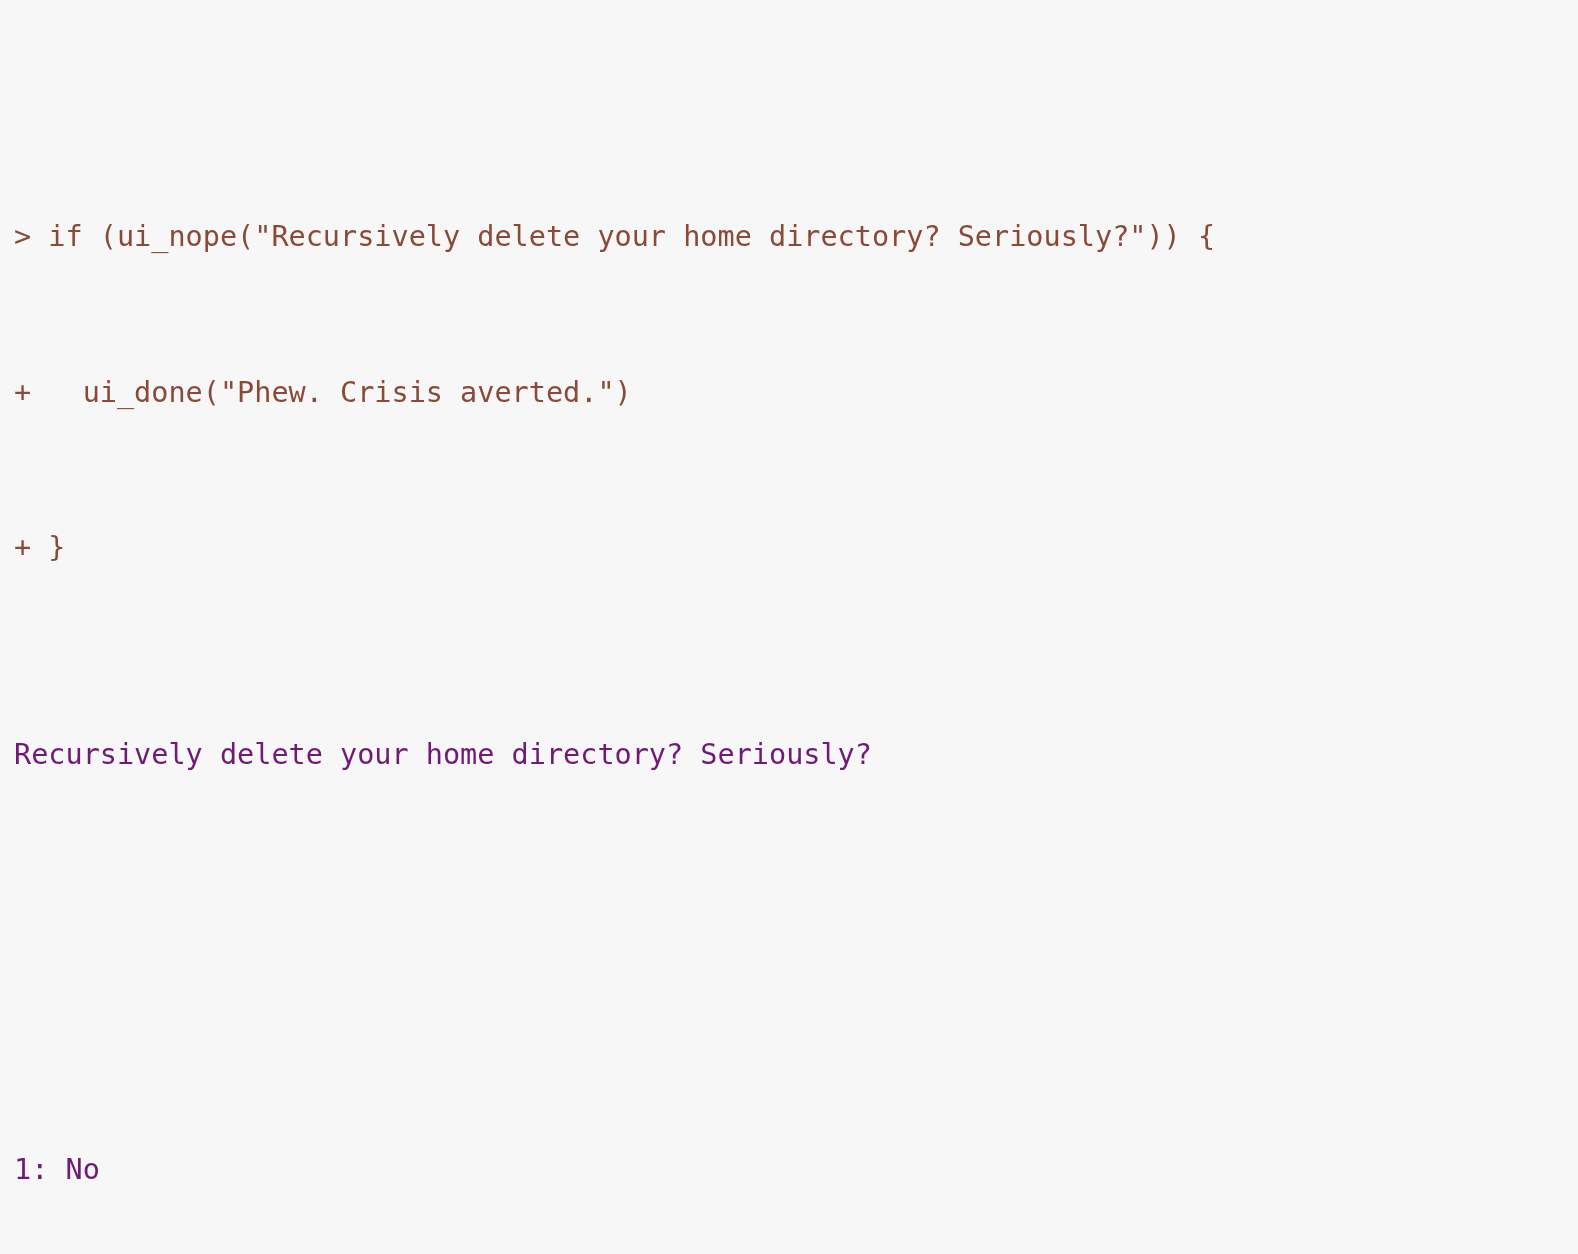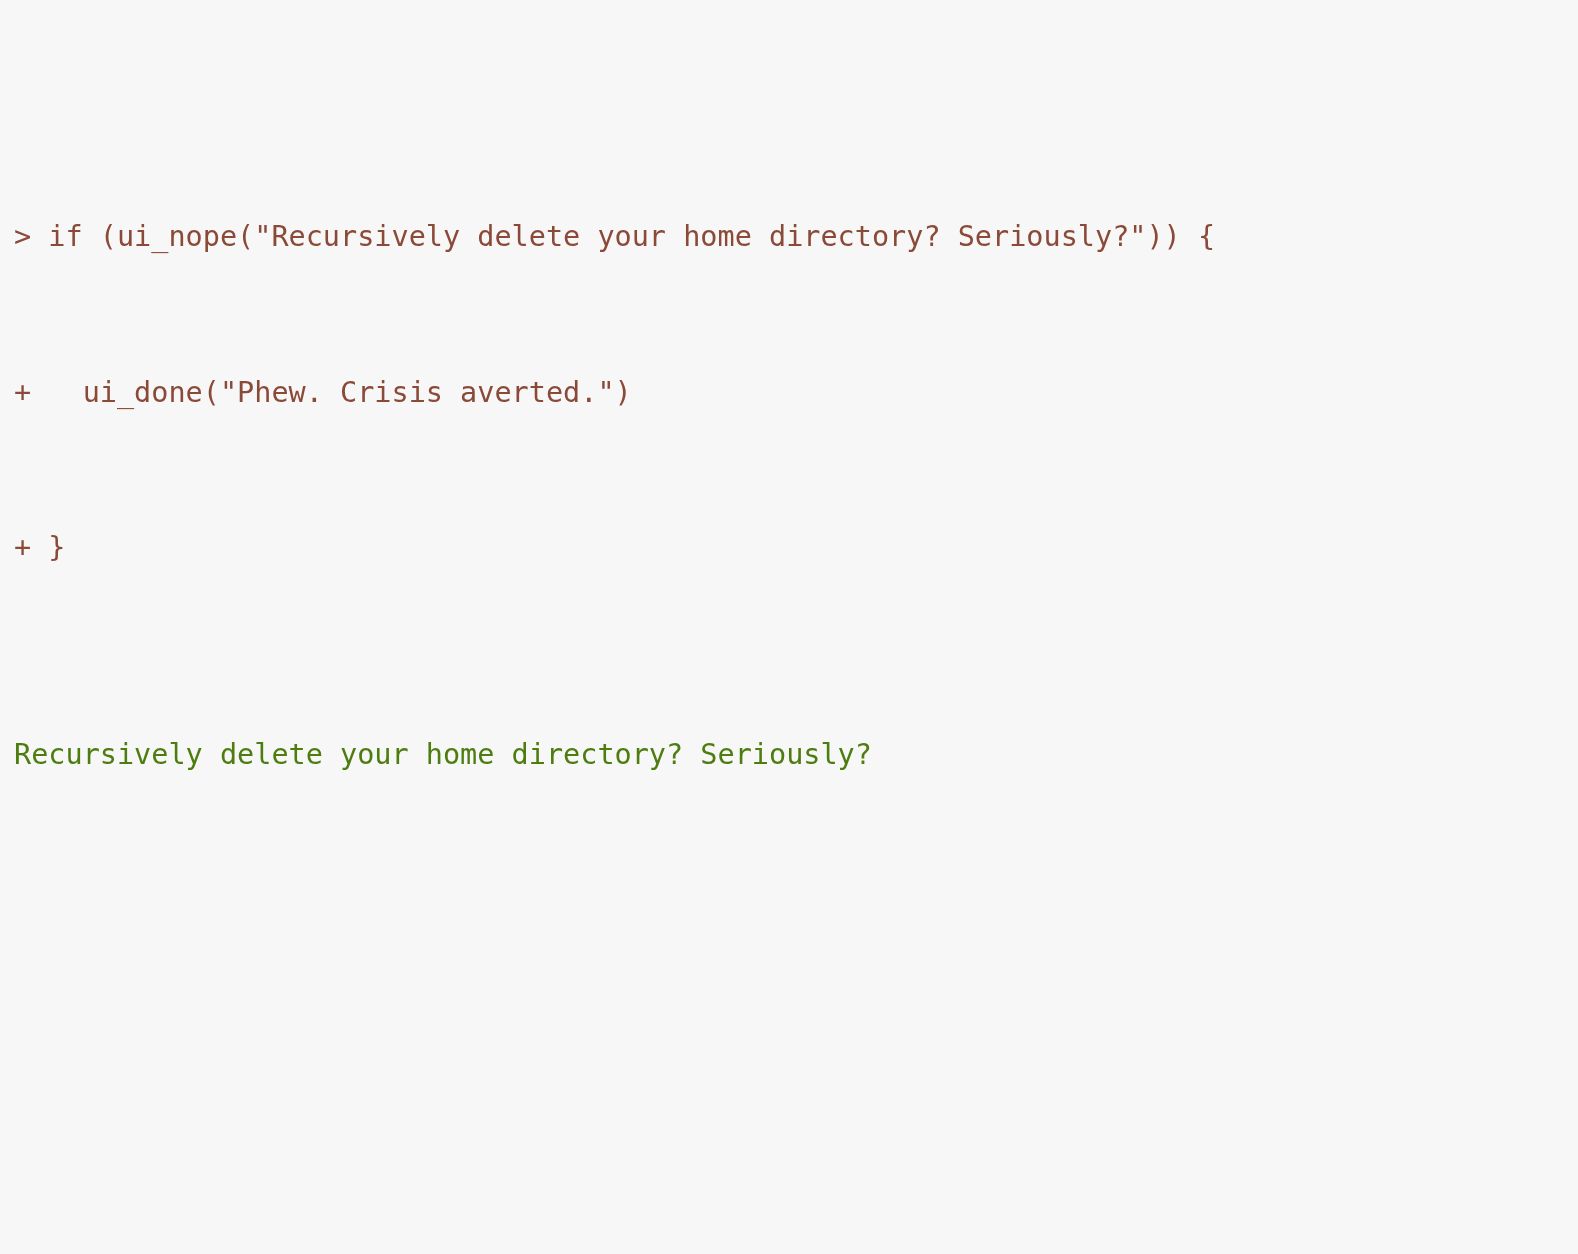--- a/index.html
+++ b/index.html
@@ -31,37 +31,38 @@
 
   .line {
     white-space: pre;
     height: 51.8px;
     display: block;
   }
 
   
   .prompt   { color: #8b4a38; }
   
-  .out      { color: #4d7c0f; }
+  .out      { color: #701a75; }
   .blank    { color: transparent; }
 </style>
 </head>
 <body>
 
 <div id="console">
 
   
   <div class="line"><span class="prompt">&gt; if (ui_nope("Recursively delete your home directory? Seriously?")) {</span></div>
   <div class="line"><span class="prompt">+   ui_done("Phew. Crisis averted.")</span></div>
   <div class="line"><span class="prompt">+ }</span></div>
 
   <div class="line"><span class="out">Recursively delete your home directory? Seriously?</span></div>
 
   <div class="line blank">&nbsp;</div>
 
+  <div class="line"><span class="out">1: No</span></div>
   
   
 
   
 
   
 
   
 
   

